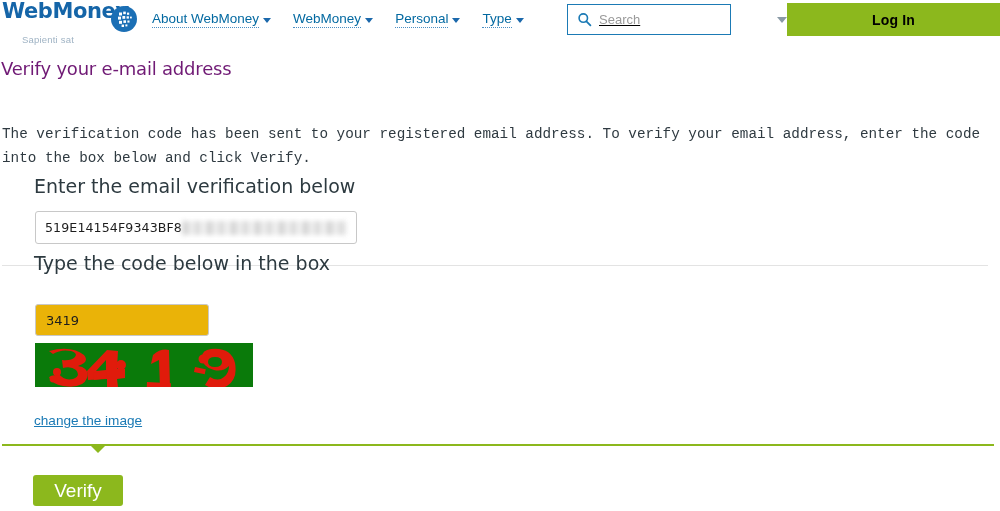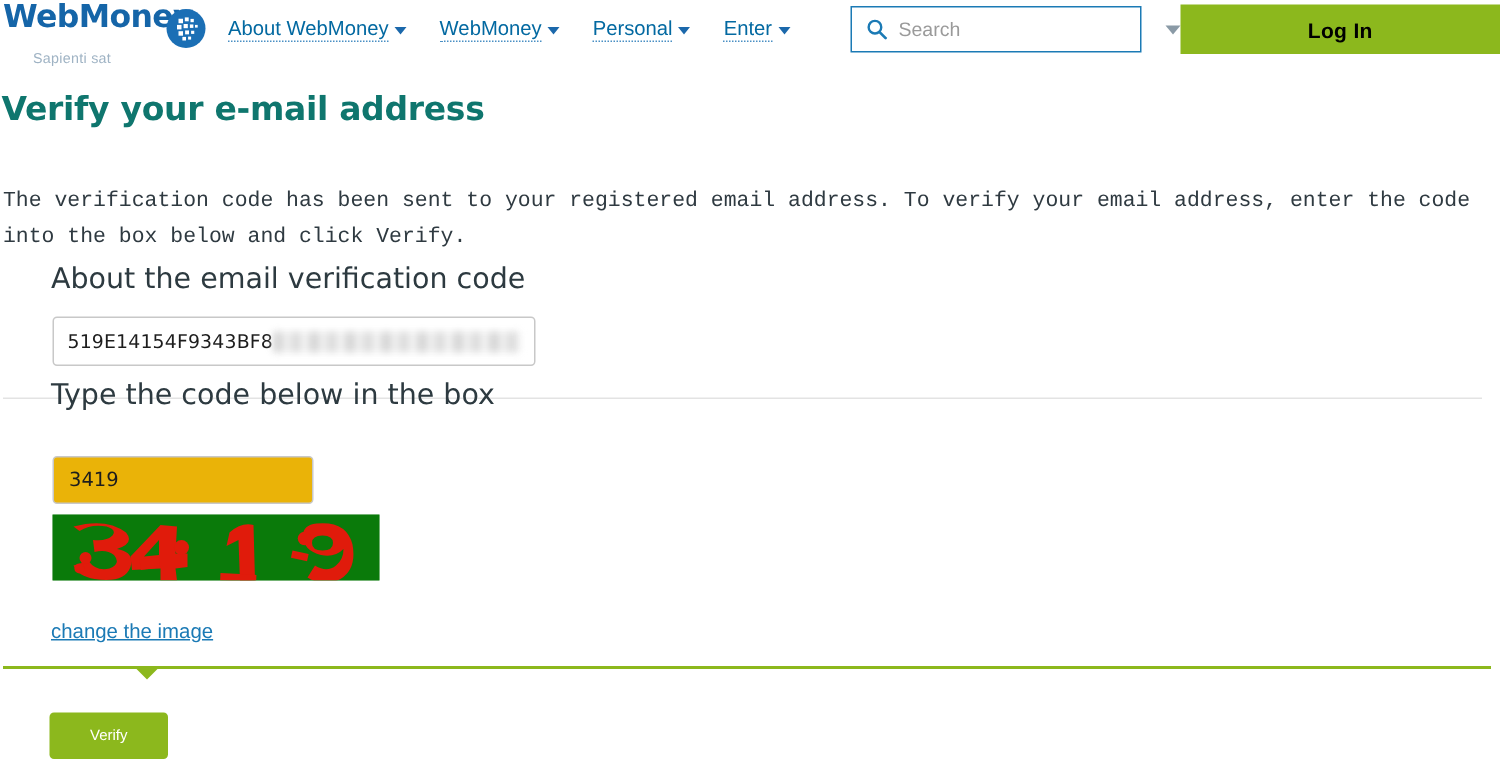--- a/index.html
+++ b/index.html
@@ -77,26 +77,27 @@
     width: 0; height: 0;
     border-left: 4.5px solid transparent;
     border-right: 4.5px solid transparent;
     border-top: 5px solid #1b68ab;
     margin-top: 2px;
   }
 
   #searchbox {
     position: absolute;
     left: 567px; top: 4px;
-    width: 194px; height: 31px;
+    width: 164px; height: 31px;
     border: 1px solid #1b7ab5;
     background: #ffffff;
     display: flex;
     align-items: center;
     padding: 0 6px 0 9px;
+    text-decoration: underline;
   }
   #searchbox .sicon { width: 15px; height: 15px; flex: 0 0 auto; }
   #searchbox .sinput {
     flex: 1 1 auto;
     border: none; outline: none;
     font-family: "Liberation Sans", sans-serif;
     font-size: 13px;
     color: #333;
     background: transparent;
     padding-left: 7px;
@@ -123,23 +124,23 @@
     font-weight: bold;
     cursor: pointer;
     letter-spacing: 0.2px;
   }
 
   
   #pagetitle {
     position: absolute;
     left: 1px; top: 46px;
     font-family: "DejaVu Sans", sans-serif;
-    font-size: 22px;
-    font-weight: bold;
-    color: #0f766e;
+    font-size: 18px;
+    font-weight: normal;
+    color: #701a75;
     letter-spacing: -0.2px;
     white-space: nowrap;
   }
 
   
   #intro {
     position: absolute;
     left: 2px; top: 108px;
     width: 986px;
     font-family: Liberation Mono, monospace;
@@ -255,27 +256,27 @@
     width: 0; height: 0;
     border-left: 7px solid transparent;
     border-right: 7px solid transparent;
     border-top: 7px solid #8cb81d;
   }
 
   
   #verifybtn {
     position: absolute;
     left: 33px; top: 475px;
-    width: 79px; height: 31px;
+    width: 90px; height: 31px;
     background: #8cb81d;
     border: none;
     border-radius: 3px;
     color: #ffffff;
     font-family: "Liberation Sans", sans-serif;
-    font-size: 10px;
+    font-size: 19px;
     cursor: pointer;
   }
 </style>
 </head>
 <body>
 
 <div id="page">
 
   <div id="header">
 
@@ -311,21 +312,21 @@
       </div>
       <div class="navitem">
         <span class="txt">WebMoney</span>
         <span class="caret-down"></span>
       </div>
       <div class="navitem">
         <span class="txt">Personal</span>
         <span class="caret-down"></span>
       </div>
       <div class="navitem">
-        <span class="txt">Enter</span>
+        <span class="txt">Type</span>
         <span class="caret-down"></span>
       </div>
     </div>
 
     <div id="searchbox">
       <span class="sicon">
         <svg width="15" height="15" viewBox="0 0 15 15">
           <circle cx="6.3" cy="6.1" r="4.2" fill="none" stroke="#1b7ab5" stroke-width="1.6"></circle>
           <line x1="9.4" y1="9.4" x2="13.4" y2="13.4" stroke="#1b7ab5" stroke-width="1.8" stroke-linecap="round"></line>
         </svg>
@@ -334,21 +335,21 @@
       <span class="caret-down-grey"></span>
     </div>
 
     <button id="loginbtn">Log In</button>
   </div>
 
   <h1 id="pagetitle">Verify your e-mail address</h1>
 
   <p id="intro">The verification code has been sent to your registered email address. To verify your email address, enter the code into the box below and click Verify.</p>
 
-  <div class="sect-label" id="label1">About the email verification code</div>
+  <div class="sect-label" id="label1">Enter the email verification below</div>
 
   <div id="codefield">
     <span class="codetxt">519E14154F9343BF8</span>
     <span class="blurmask"></span>
   </div>
 
   <hr class="hr-light" id="hr1">
 
   <div class="sect-label" id="label2">Type the code below in the box</div>
 

